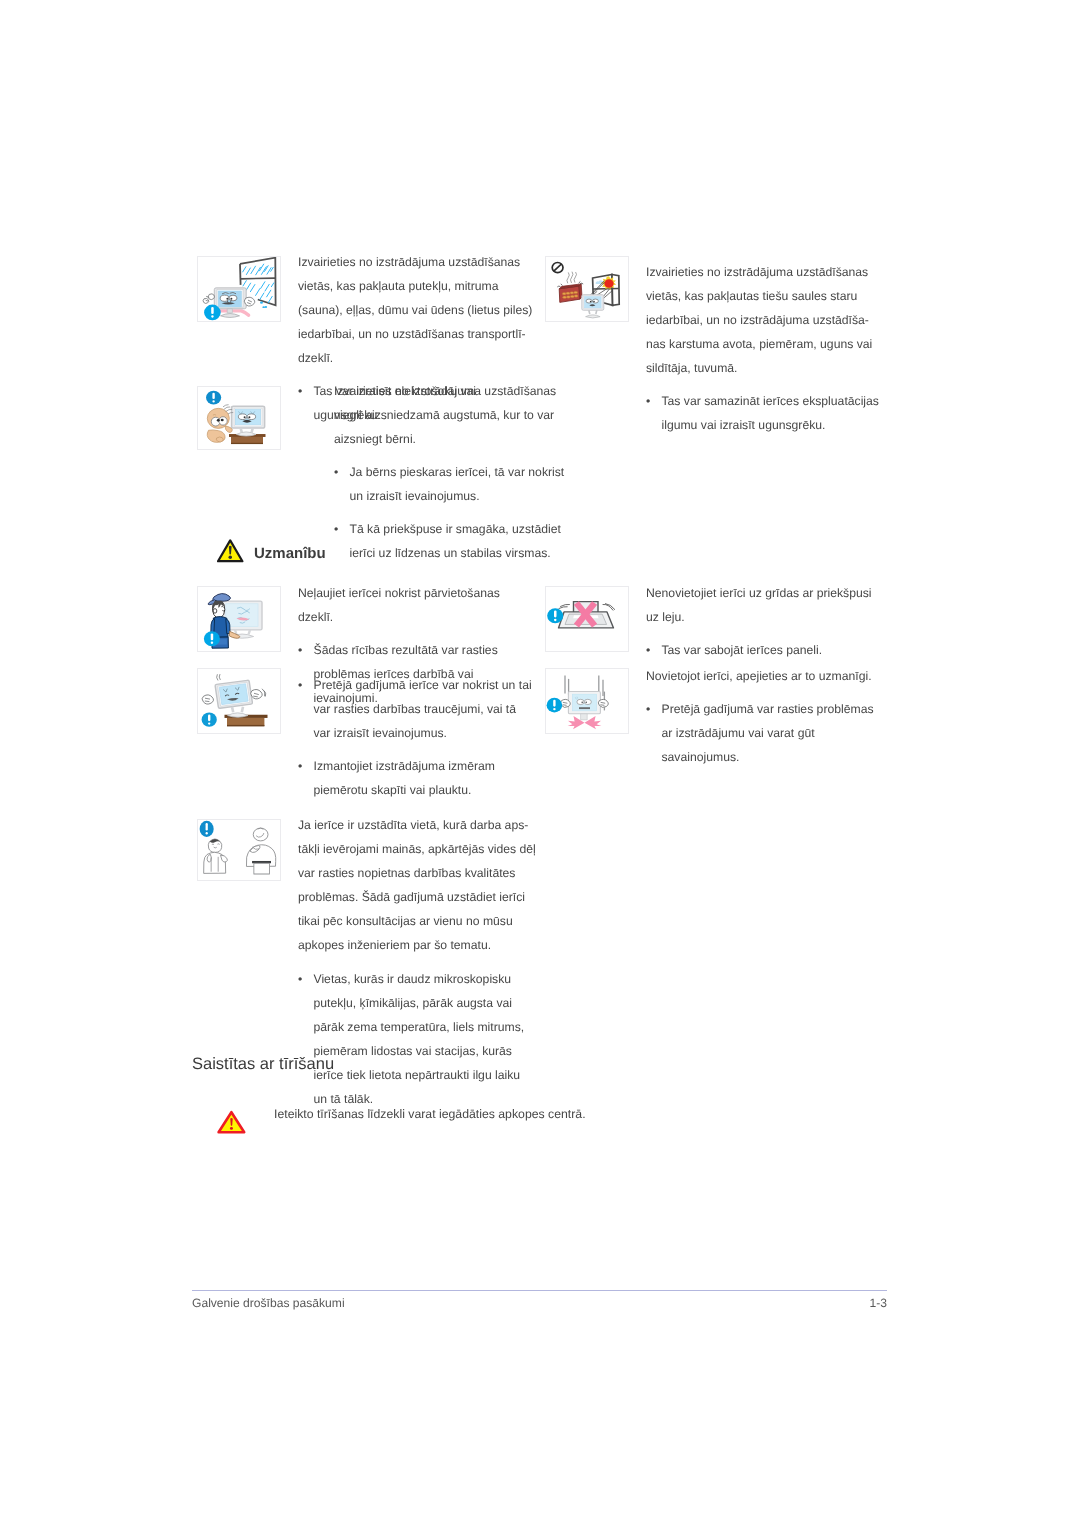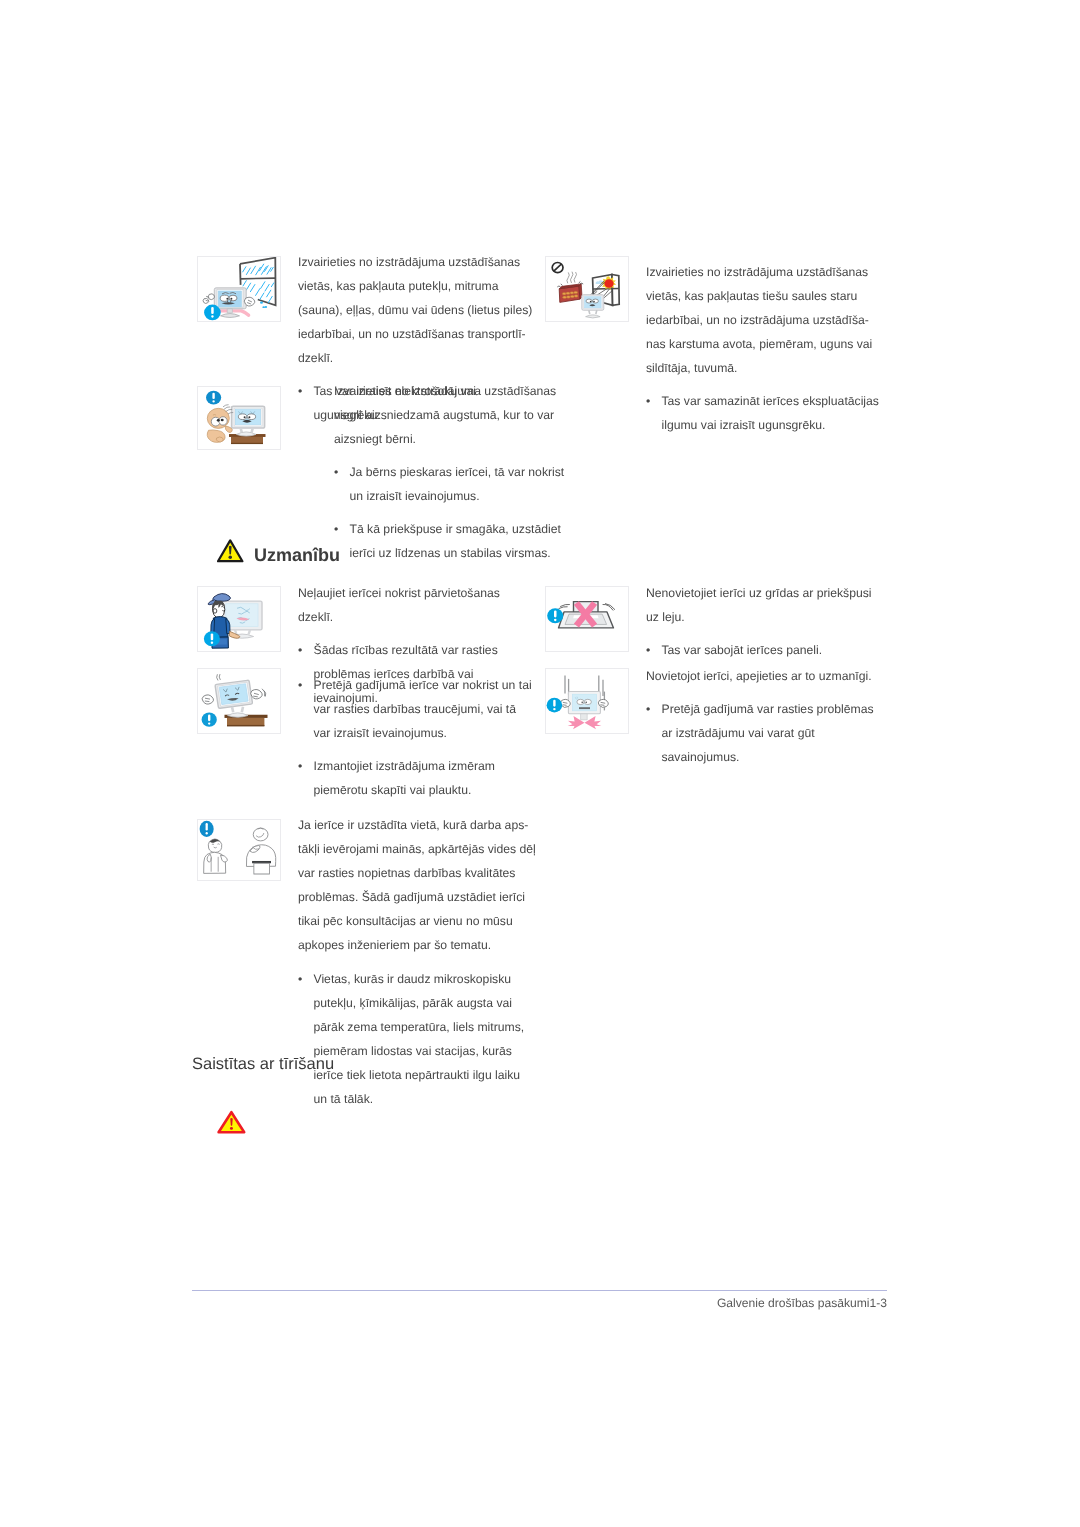--- a/index.html
+++ b/index.html
@@ -16,25 +16,25 @@
           border:1px solid #ebebee;background:#fff;box-sizing:border-box;overflow:hidden;}
   .imgbox svg{display:block;}
   .tblock{position:absolute;font-size:12.2px;line-height:24px;color:#474747;}
   .tblock p{margin:0;}
   .blist{margin:0;padding:0;list-style:none;}
   .blist li{display:flex;margin:0;}
   .blist li .bd{flex:0 0 15.5px;}
   .blist li .bt{flex:1 1 auto;}
 
   .sechead{position:absolute;font-size:16.5px;font-weight:normal;color:#3a3a3a;}
-  .cautionhead{position:absolute;font-size:18px;font-weight:bold;color:#3d3d3d;}
+  .cautionhead{position:absolute;font-size:15.0px;font-weight:bold;color:#3d3d3d;}
 
   .footer{position:absolute;left:192px;top:1290px;width:695px;}
   .footer .line{height:1px;background:#b3b7de;}
-  .footer .fr{display:flex;justify-content:flex-end;font-size:12.1px;color:#595959;padding-top:5px;}
+  .footer .fr{display:flex;justify-content:space-between;font-size:12.1px;color:#595959;padding-top:5px;}
 </style>
 </head>
 <body>
 
 <div class="page">
 
   <div class="imgbox" style="left:197px;top:256px;height:66px;">
     <svg width="82" height="64" viewBox="0 0 82 68" preserveAspectRatio="none">
 
       <path d="M42.0 7.3 L77.3 0.7 L77.6 51.2 L59.8 45.1" fill="#ffffff" stroke="#515151" stroke-width="1.8" stroke-linejoin="miter"></path>
@@ -534,20 +534,21 @@
       </ul>
     </div>
 
   <div class="sechead" style="left:192px;top:1055px;">Saistītas ar tīrīšanu</div>
   <svg class="abs" style="left:216px;top:1109px;" width="32" height="27" viewBox="0 0 32 27">
     <path d="M15.4 3.2 L28.2 23.2 L2.6 23.2 Z" fill="#fff200" stroke="#ee1d24" stroke-width="2.6" stroke-linejoin="round"></path>
     <path d="M14.25 9.8 q1.25 -1.6 2.5 0 l-.55 6.4 q-.7 1.2 -1.4 0 z" fill="#d81222"></path>
     <ellipse cx="15.45" cy="19.4" rx="1.5" ry="1.4" fill="#d81222"></ellipse>
   </svg>
   <div class="tblock" id="t9" style="left:274px;top:1096.6px;width:614px;font-size:12.28px;">
+      <p style="margin-top: 5.8px;">Ieteikto tīrīšanas līdzekli varat iegādāties apkopes centrā.</p>
     </div>
 
   <div class="footer">
     <div class="line"></div>
     <div class="fr">
       <span>Galvenie drošības pasākumi</span>
       <span>1-3</span>
     </div>
   </div>
 

